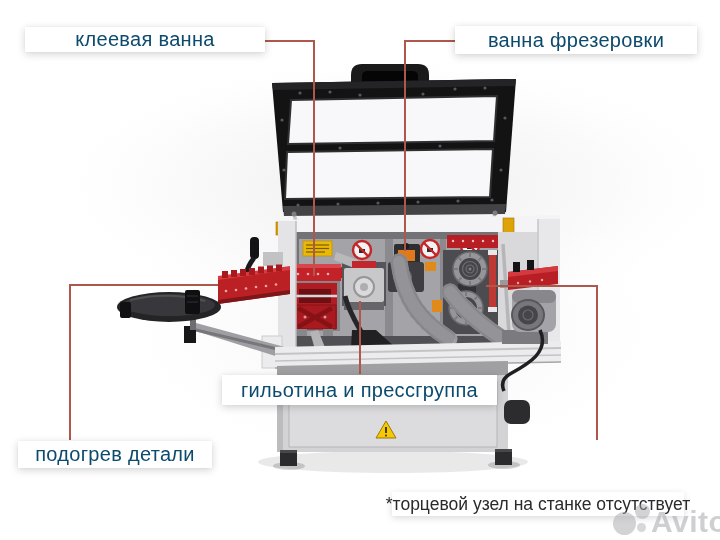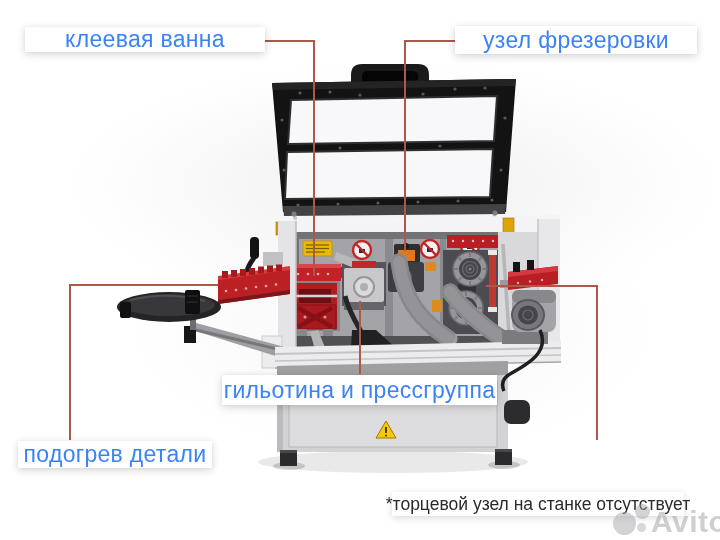--- a/index.html
+++ b/index.html
@@ -7,21 +7,21 @@
     width:720px;height:540px;position:relative;overflow:hidden;
     background:#ffffff;
     font-family:"Liberation Sans","DejaVu Sans",sans-serif;
   }
   #stage{position:absolute;inset:0;width:720px;height:540px;}
   svg.machine{position:absolute;left:0;top:0;width:720px;height:540px;}
   .lbl{
     position:absolute;background:#ffffff;
     box-shadow:0 2px 8px rgba(0,0,0,0.18), 0 0 1px rgba(0,0,0,0.08);
     display:flex;align-items:center;justify-content:center;
-    font-size:23px;font-weight:500;color:#3b82f6;letter-spacing:0.3px;
+    font-size:20px;font-weight:500;color:#0c4a6e;letter-spacing:0.3px;
     white-space:nowrap;z-index:5;
   }
   #lbl-glue{left:25px;top:27px;width:240px;height:25px;}
   #lbl-mill{left:455px;top:26px;width:242px;height:28px;}
   #lbl-guillotine{left:222px;top:375px;width:275px;height:30px;}
   #lbl-heating{left:18px;top:441px;width:194px;height:27px;}
   #lbl-polish{left:510px;top:442px;width:187px;height:27px;}
   #footnote{
     position:absolute;left:392px;top:492px;width:292px;height:24px;
     background:#ffffff;box-shadow:0 2px 7px rgba(0,0,0,0.15);
@@ -355,21 +355,21 @@
     <g stroke="#ad584a" stroke-width="2" fill="none">
       <polyline points="265,41 314,41 314,276"></polyline>
       <polyline points="455,41 405,41 405,251"></polyline>
       <polyline points="70,440 70,285 218,285"></polyline>
       <line x1="360" y1="301" x2="360" y2="374"></line>
       <polyline points="486,286 597,286 597,440"></polyline>
     </g>
   </svg>
 
   <div class="lbl" id="lbl-glue">клеевая ванна</div>
-  <div class="lbl" id="lbl-mill">узел фрезеровки</div>
+  <div class="lbl" id="lbl-mill">ванна фрезеровки</div>
   <div class="lbl" id="lbl-heating">подогрев детали</div>
   <div class="lbl" id="lbl-guillotine">гильотина и прессгруппа</div>
 
   <div id="footnote">*торцевой узел на станке отсутствует</div>
 
   <div id="watermark">
     <span class="wm-c1"></span>
     <span class="wm-c2"></span>
     <span class="wm-c3"></span>
     <span class="wm-text">Avito</span>

